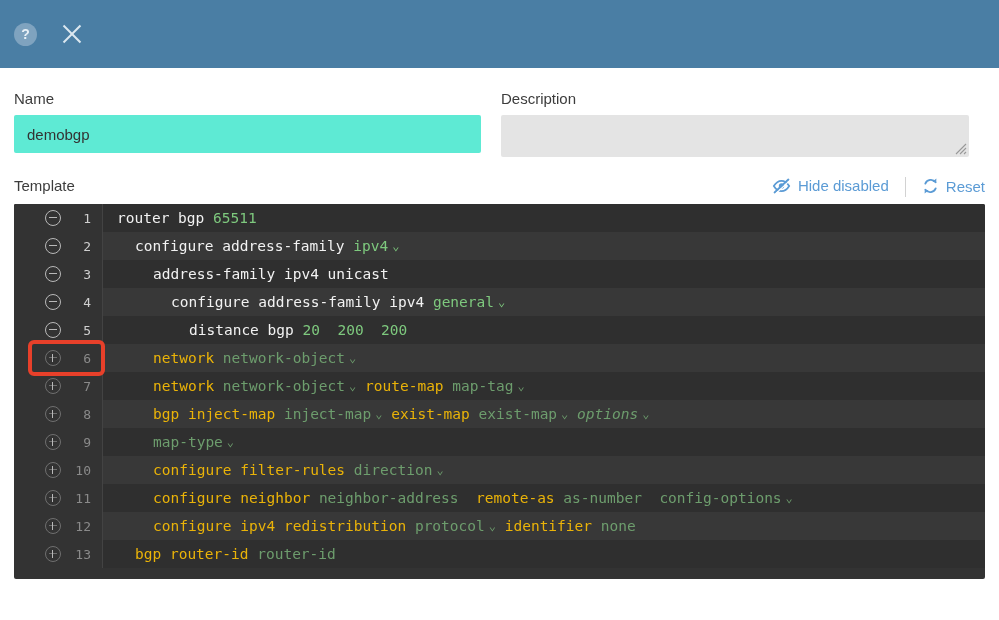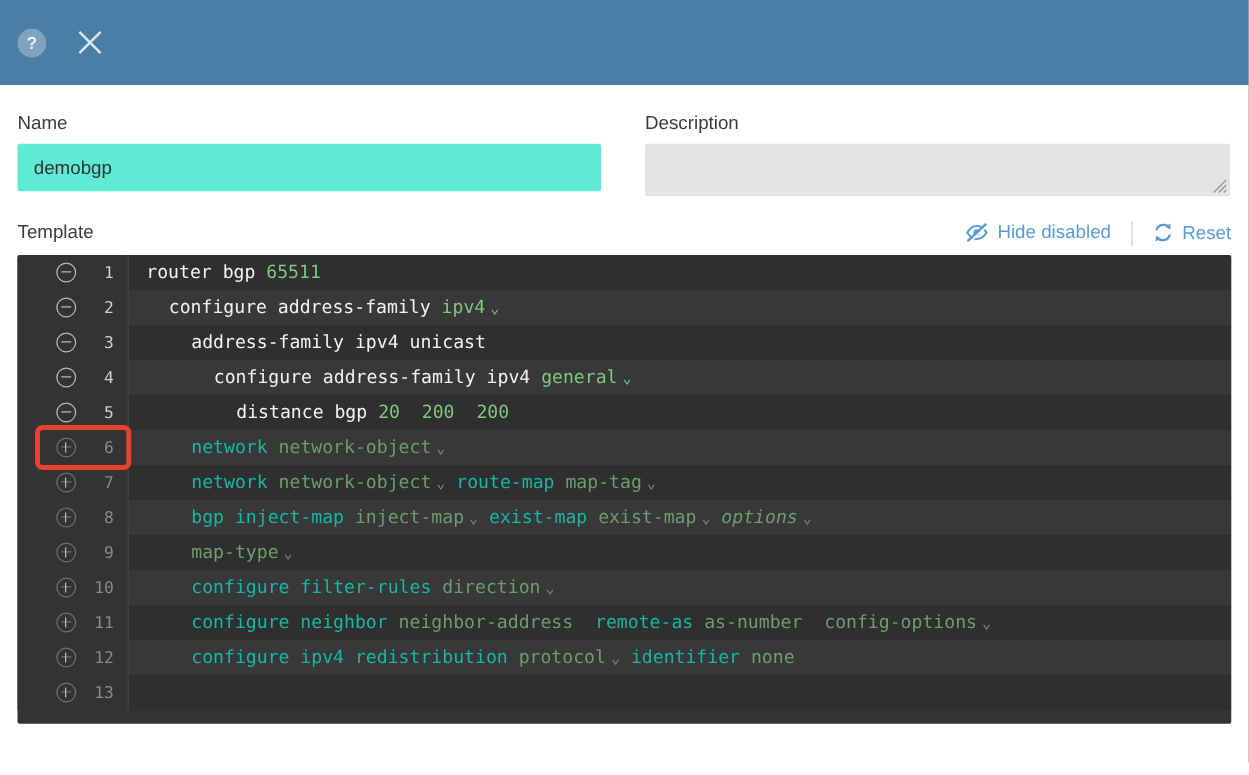--- a/index.html
+++ b/index.html
@@ -66,21 +66,21 @@
     height: 2px;
     background: #dce8f0;
   }
   .close-icon::before { transform: rotate(45deg); }
   .close-icon::after  { transform: rotate(-45deg); }
 
   
   .form-area {
     padding: 22px 14px 0 14px;
     display: flex;
-    gap: 35px;
+    gap: 20px;
   }
   .field {
     display: flex;
     flex-direction: column;
   }
   .field.name-field  { width: 467px; }
   .field.desc-field  { width: 468px; }
   .field-label {
     font-size: 15px;
     color: #3c3c3c;
@@ -223,21 +223,21 @@
   }
   .line-no.dim { color: #8a8a8a; }
 
   .code-text {
     padding-left: 14px;
     display: flex;
     align-items: center;
   }
 
   .tok-kw      { color: #f2f2f2; }
-  .tok-kw.dim  { color: #14b8a6; }
+  .tok-kw.dim  { color: #eab308; }
   .tok-val     { color: #7ec97e; }
   .tok-val.dim { color: #6d9d6d; }
   .tok-val.italic { font-style: italic; }
   .chev {
     display: inline-block;
     margin-left: 4px;
     color: #7ec97e;
     font-size: 12px;
     cursor: pointer;
   }
@@ -310,15 +310,15 @@
     <div class="code-row stripe-a"><div class="gutter"><div class="toggle-icon"></div><div class="line-no">3</div></div><div class="code-text" style="padding-left: 50px;"><span class="tok-kw">address-family ipv4 unicast</span></div></div>
     <div class="code-row stripe-b"><div class="gutter"><div class="toggle-icon"></div><div class="line-no">4</div></div><div class="code-text" style="padding-left: 68px;"><span class="tok-kw">configure address-family ipv4 </span><span class="tok-val">general</span><span class="chev">⌄</span></div></div>
     <div class="code-row stripe-a"><div class="gutter"><div class="toggle-icon"></div><div class="line-no">5</div></div><div class="code-text" style="padding-left: 86px;"><span class="tok-kw">distance bgp </span><span class="tok-val">20</span><span class="tok-kw">  </span><span class="tok-val">200</span><span class="tok-kw">  </span><span class="tok-val">200</span></div></div>
     <div class="code-row stripe-b"><div class="gutter"><div class="toggle-icon dim plus"></div><div class="line-no dim">6</div></div><div class="code-text" style="padding-left: 50px;"><span class="tok-kw dim">network </span><span class="tok-val dim">network-object</span><span class="chev dim">⌄</span></div></div>
     <div class="code-row stripe-a"><div class="gutter"><div class="toggle-icon dim plus"></div><div class="line-no dim">7</div></div><div class="code-text" style="padding-left: 50px;"><span class="tok-kw dim">network </span><span class="tok-val dim">network-object</span><span class="chev dim">⌄</span><span class="tok-kw dim"> route-map </span><span class="tok-val dim">map-tag</span><span class="chev dim">⌄</span></div></div>
     <div class="code-row stripe-b"><div class="gutter"><div class="toggle-icon dim plus"></div><div class="line-no dim">8</div></div><div class="code-text" style="padding-left: 50px;"><span class="tok-kw dim">bgp inject-map </span><span class="tok-val dim">inject-map</span><span class="chev dim">⌄</span><span class="tok-kw dim"> exist-map </span><span class="tok-val dim">exist-map</span><span class="chev dim">⌄</span><span class="tok-kw dim"> </span><span class="tok-val dim italic">options</span><span class="chev dim">⌄</span></div></div>
     <div class="code-row stripe-a"><div class="gutter"><div class="toggle-icon dim plus"></div><div class="line-no dim">9</div></div><div class="code-text" style="padding-left: 50px;"><span class="tok-val dim">map-type</span><span class="chev dim">⌄</span></div></div>
     <div class="code-row stripe-b"><div class="gutter"><div class="toggle-icon dim plus"></div><div class="line-no dim">10</div></div><div class="code-text" style="padding-left: 50px;"><span class="tok-kw dim">configure filter-rules </span><span class="tok-val dim">direction</span><span class="chev dim">⌄</span></div></div>
     <div class="code-row stripe-a"><div class="gutter"><div class="toggle-icon dim plus"></div><div class="line-no dim">11</div></div><div class="code-text" style="padding-left: 50px;"><span class="tok-kw dim">configure neighbor </span><span class="tok-val dim">neighbor-address</span><span class="tok-kw dim">  remote-as </span><span class="tok-val dim">as-number</span><span class="tok-kw dim">  </span><span class="tok-val dim">config-options</span><span class="chev dim">⌄</span></div></div>
     <div class="code-row stripe-b"><div class="gutter"><div class="toggle-icon dim plus"></div><div class="line-no dim">12</div></div><div class="code-text" style="padding-left: 50px;"><span class="tok-kw dim">configure ipv4 redistribution </span><span class="tok-val dim">protocol</span><span class="chev dim">⌄</span><span class="tok-kw dim"> identifier </span><span class="tok-val dim">none</span></div></div>
-    <div class="code-row stripe-a"><div class="gutter"><div class="toggle-icon dim plus"></div><div class="line-no dim">13</div></div></div>
+    <div class="code-row stripe-a"><div class="gutter"><div class="toggle-icon dim plus"></div><div class="line-no dim">13</div></div><div class="code-text" style="padding-left: 32px;"><span class="tok-kw dim">bgp router-id </span><span class="tok-val dim">router-id</span></div></div>
     <div class="anno-box" style="left: 14px; top: 136px; width: 77px; height: 36px; border-color: rgb(232, 64, 42);"></div>
   </div>
 
 </body></html>

